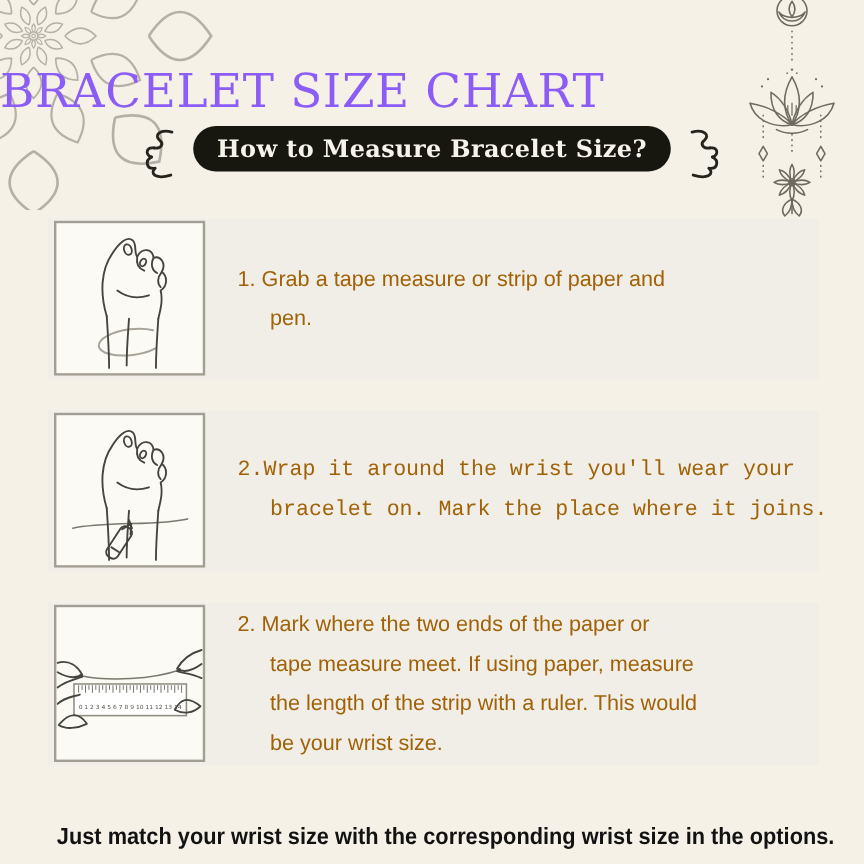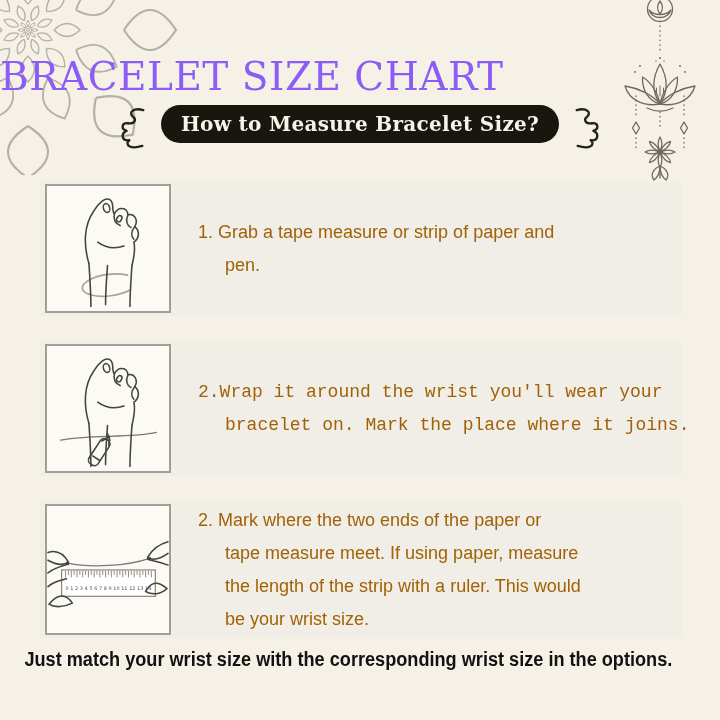--- a/index.html
+++ b/index.html
@@ -60,22 +60,22 @@
   .step-text {
     position:absolute; left:158px; top:50%; transform:translateY(-50%);
     width:510px;
     font-size:18px; line-height:33px; color:#a16207;
     white-space:pre; 
     padding-left:27px; text-indent:-27px; 
   }
 
   
   .footer-note {
-    position:absolute; top:648px; left:0; width:100%;
-    text-align:left;
+    position:absolute; top:686px; left:0; width:100%;
+    text-align:right;
   }
   .footer-note span {
     display:inline-block; transform:scaleX(0.93);
     font-size:19.5px; font-weight:700; color:#121212; white-space:nowrap;
   }
 </style>
 </head>
 <body>
 
 <svg width="0" height="0" style="position:absolute" aria-hidden="true">

